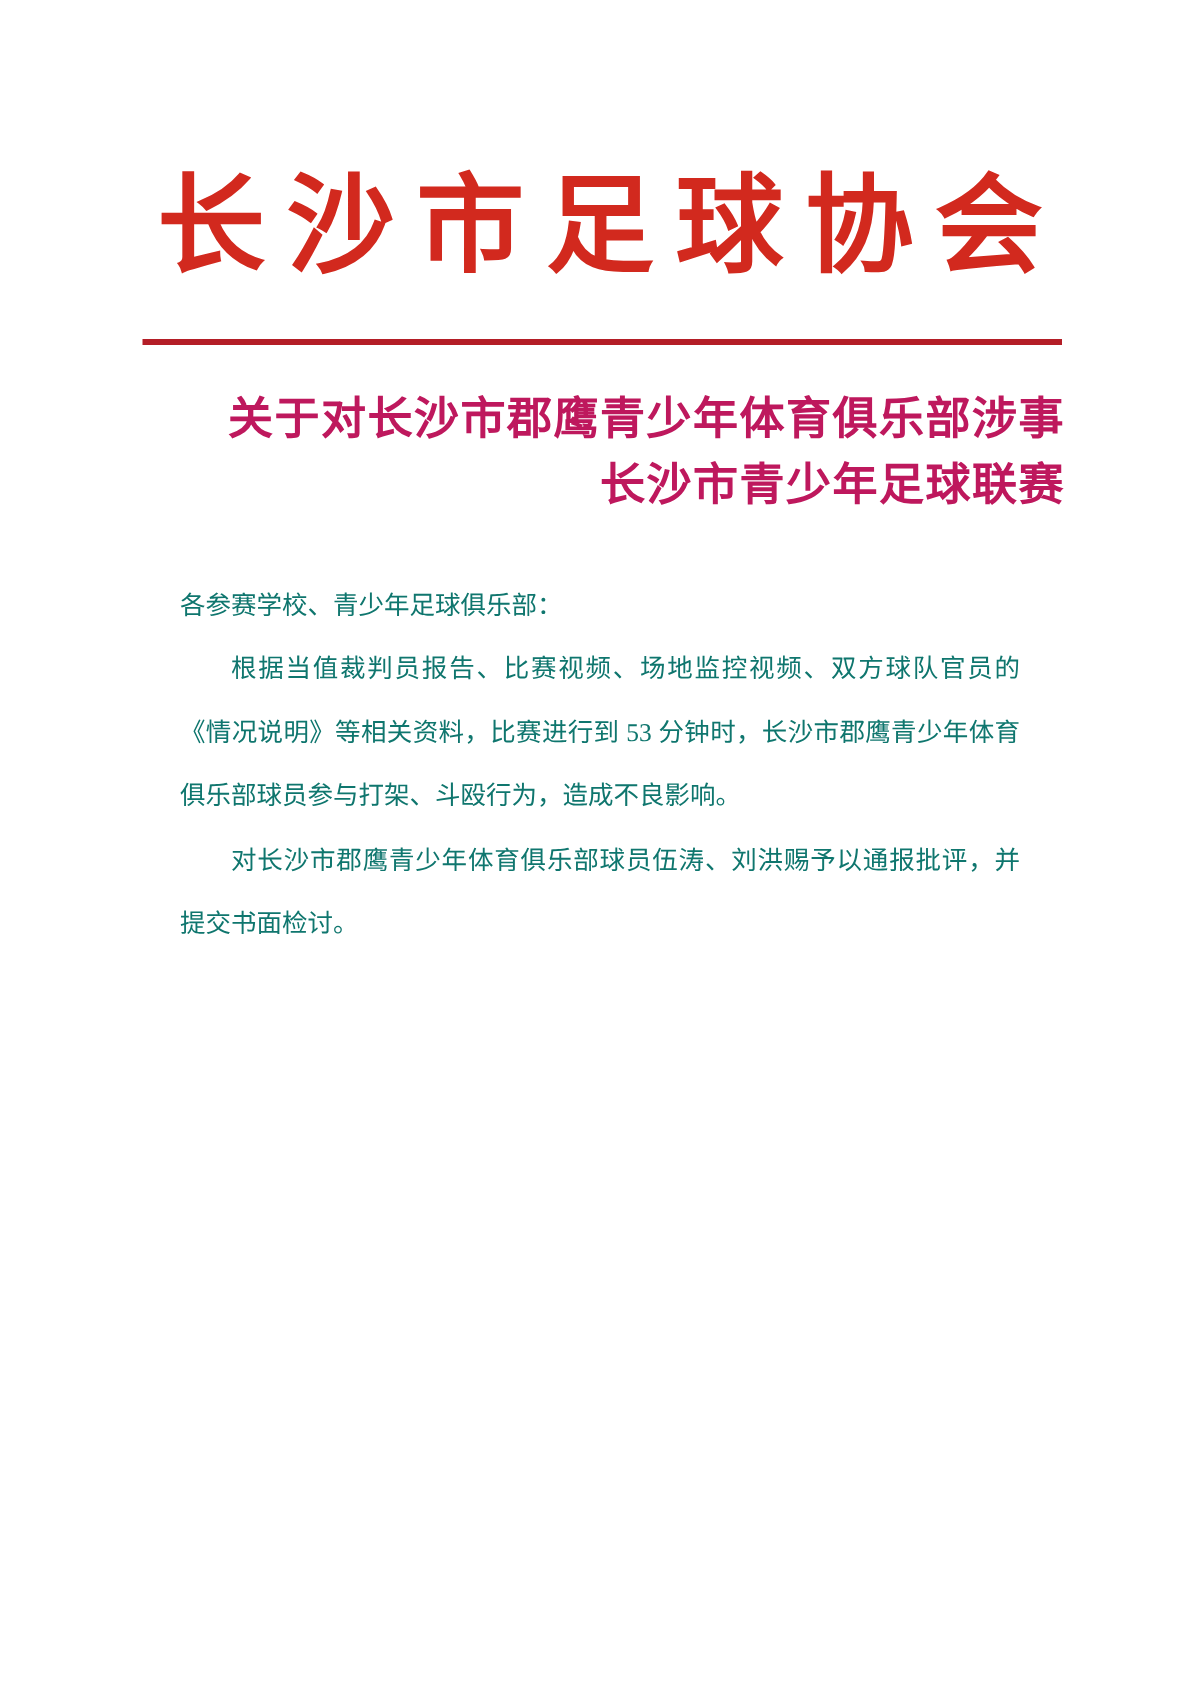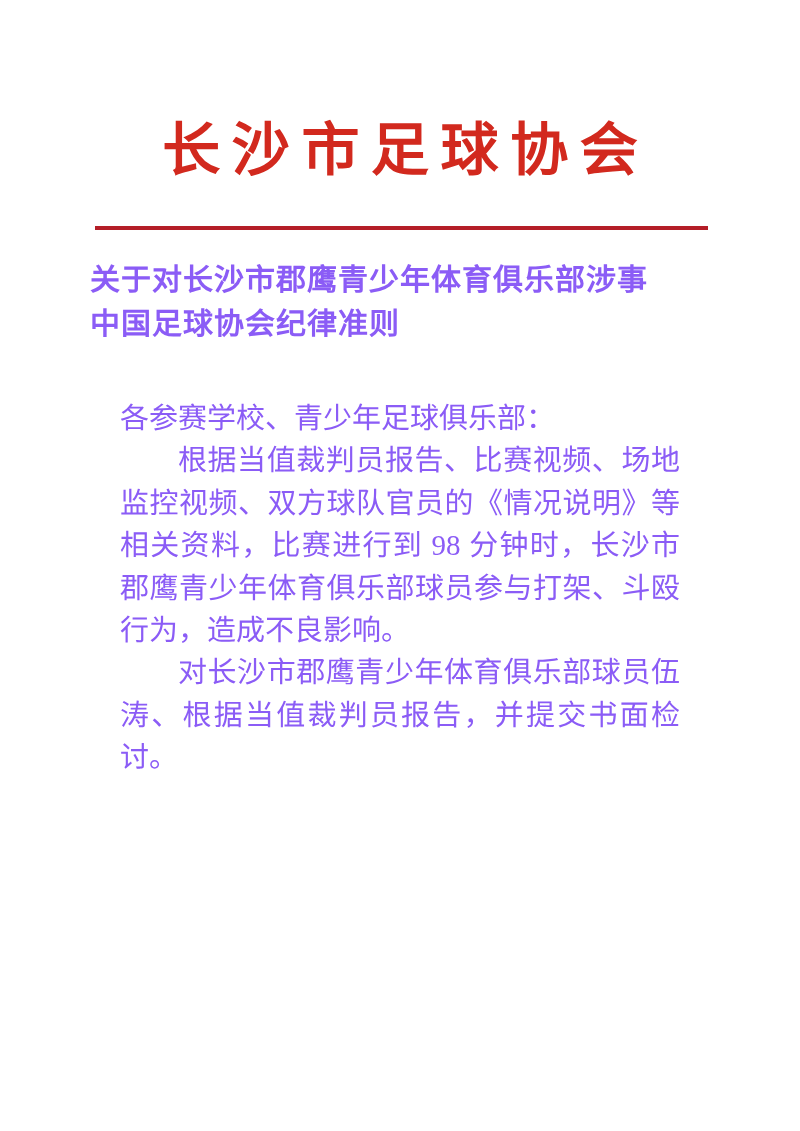--- a/index.html
+++ b/index.html
@@ -18,84 +18,83 @@
     position: absolute;
     inset: 0;
     background: #ffffff;
   }
   .org-name {
     position: absolute;
     top: 104px;
     left: 0;
     right: 0;
     text-align: center;
-    font-size: 58px;
+    font-size: 72px;
     line-height: 94px;
     font-weight: bold;
     color: #d2291e;
     letter-spacing: 0.20em;
     text-indent: 0.20em;
     white-space: nowrap;
   }
   .rule {
     position: absolute;
     top: 226px;
     left: 95px;
     width: 613px;
     height: 4px;
     background: #b41e27;
   }
   .doc-title {
     position: absolute;
     top: 258px;
     left: 90px;
     right: 90px;
-    text-align: left;
+    text-align: right;
     font-size: 30px;
     line-height: 44px;
     font-weight: bold;
-    color: #8b5cf6;
+    color: #be185d;
     letter-spacing: 1px;
   }
   .body-text {
     position: absolute;
     top: 383px;
     left: 120px;
     width: 560px;
-    font-size: 29px;
+    font-size: 17px;
     line-height: 42.4px;
-    color: #8b5cf6;
+    color: #0f766e;
     text-align: justify;
     text-justify: inter-character;
-    margin-top: 14px;
   }
   .salutation {
     margin: 0;
   }
   .para {
     margin: 0;
     text-indent: 2em;
   }
 </style>
 </head>
 <body>
 
 <div class="page">
 
   <div class="org-name">长沙市足球协会</div>
 
   <div class="rule"></div>
 
   <div class="doc-title">
     <div>关于对长沙市郡鹰青少年体育俱乐部涉事</div>
-    <div>中国足球协会纪律准则</div>
+    <div>长沙市青少年足球联赛</div>
   </div>
 
   <div class="body-text">
     <p class="salutation">各参赛学校、青少年足球俱乐部：</p>
     <div>
 
-        <p class="para">根据当值裁判员报告、比赛视频、场地监控视频、双方球队官员的《情况说明》等相关资料，比赛进行到 98 分钟时，长沙市郡鹰青少年体育俱乐部球员参与打架、斗殴行为，造成不良影响。</p>
-        <p class="para">对长沙市郡鹰青少年体育俱乐部球员伍涛、根据当值裁判员报告，并提交书面检讨。</p>
+        <p class="para">根据当值裁判员报告、比赛视频、场地监控视频、双方球队官员的《情况说明》等相关资料，比赛进行到 53 分钟时，长沙市郡鹰青少年体育俱乐部球员参与打架、斗殴行为，造成不良影响。</p>
+        <p class="para">对长沙市郡鹰青少年体育俱乐部球员伍涛、刘洪赐予以通报批评，并提交书面检讨。</p>
       </div>
   </div>
 
 </div>
 
 </body></html>

